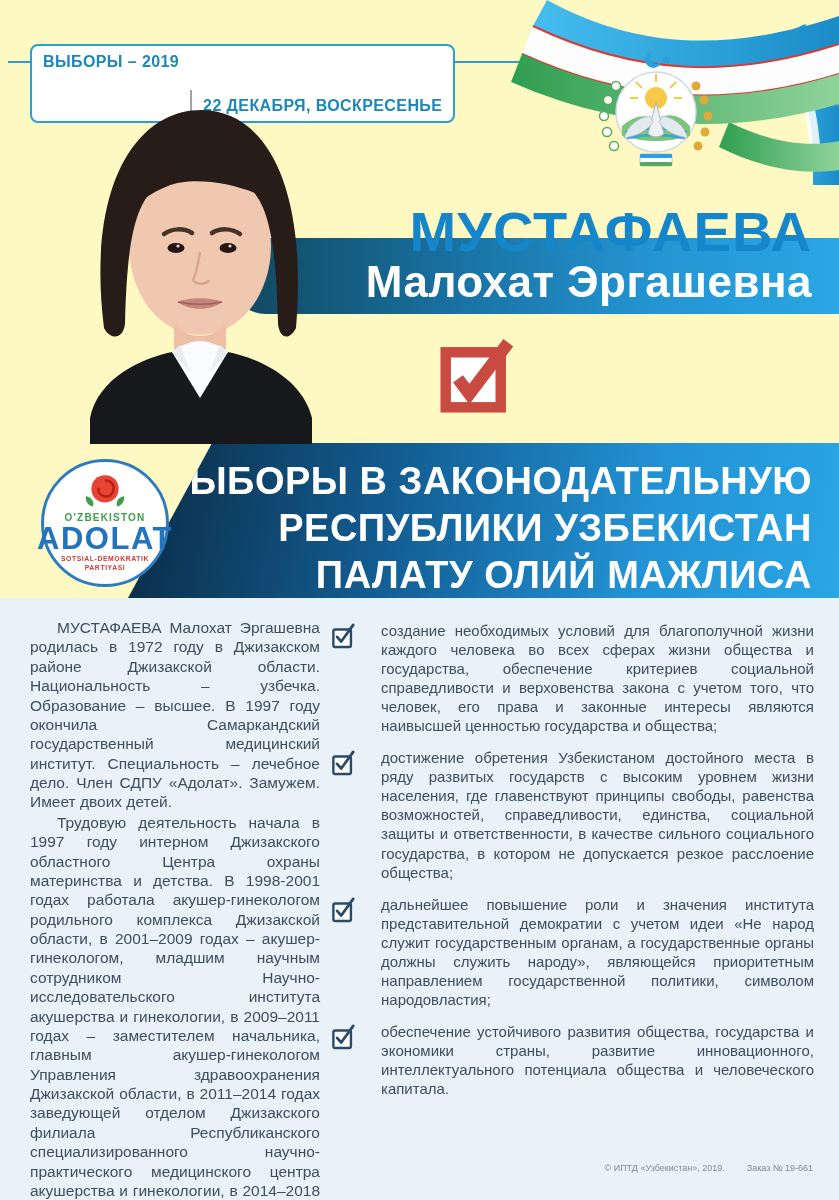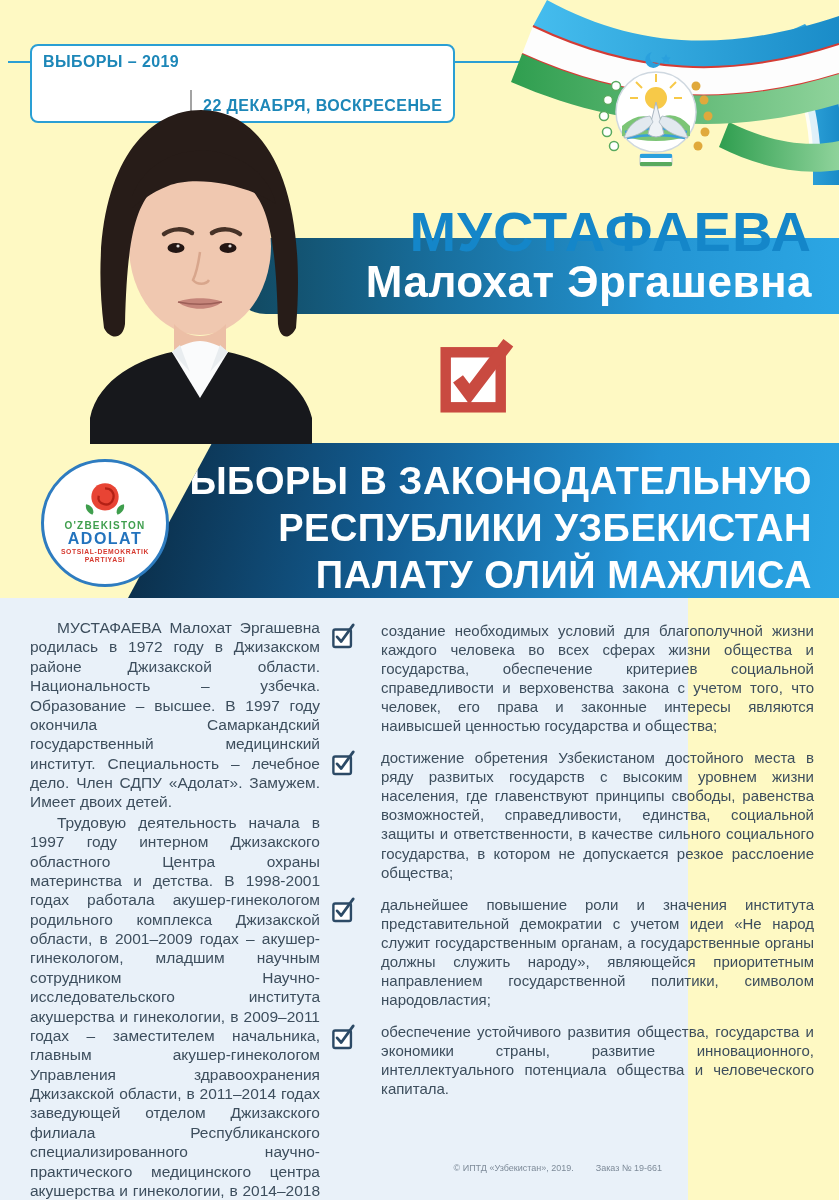--- a/index.html
+++ b/index.html
@@ -57,24 +57,24 @@
     font-size:38px; line-height:47px; font-weight:800; color:#fff; letter-spacing:.5px;
   }
   
   .partylogo {
     position:absolute; left:41px; top:459px; width:128px; height:128px; z-index:5;
     background:#fff; border:3px solid #2e7cc0; border-radius:50%;
     display:flex; flex-direction:column; align-items:center; justify-content:center;
     text-align:center;
   }
   .partylogo .country { font-size:10px; font-weight:bold; color:#3f9e4d; letter-spacing:1.2px; margin-top:1px; }
-  .partylogo .pname  { font-size:16px; font-weight:800; color:#2373bd; letter-spacing:1.5px; line-height:1.05; }
+  .partylogo .pname  { font-size:31px; font-weight:800; color:#2373bd; letter-spacing:1.5px; line-height:1.05; }
   .partylogo .sub    { font-size:6.8px; font-weight:bold; color:#d6392f; letter-spacing:.6px; line-height:1.3; }
   
-  .lower { position:absolute; left:0; top:598px; width:688px; height:602px; background:#e9f1f9; z-index:2; }
+  .lower { position:absolute; left:0; top:598px; width:839px; height:602px; background:#e9f1f9; z-index:2; }
   .leftcol {
     position:absolute; left:30px; top:20px; width:290px;
     font-size:15.5px; line-height:1.25; text-align:justify; color:#3d4e5d;
   }
   .leftcol p { text-indent:27px; margin-bottom:1px; }
   .rightcol { position:absolute; left:332px; top:23px; width:482px; color:#35495c; }
   .intro {
     text-align:center; font-weight:bold; font-size:15px; line-height:1.33;
     margin:0 6px 14px;
   }

